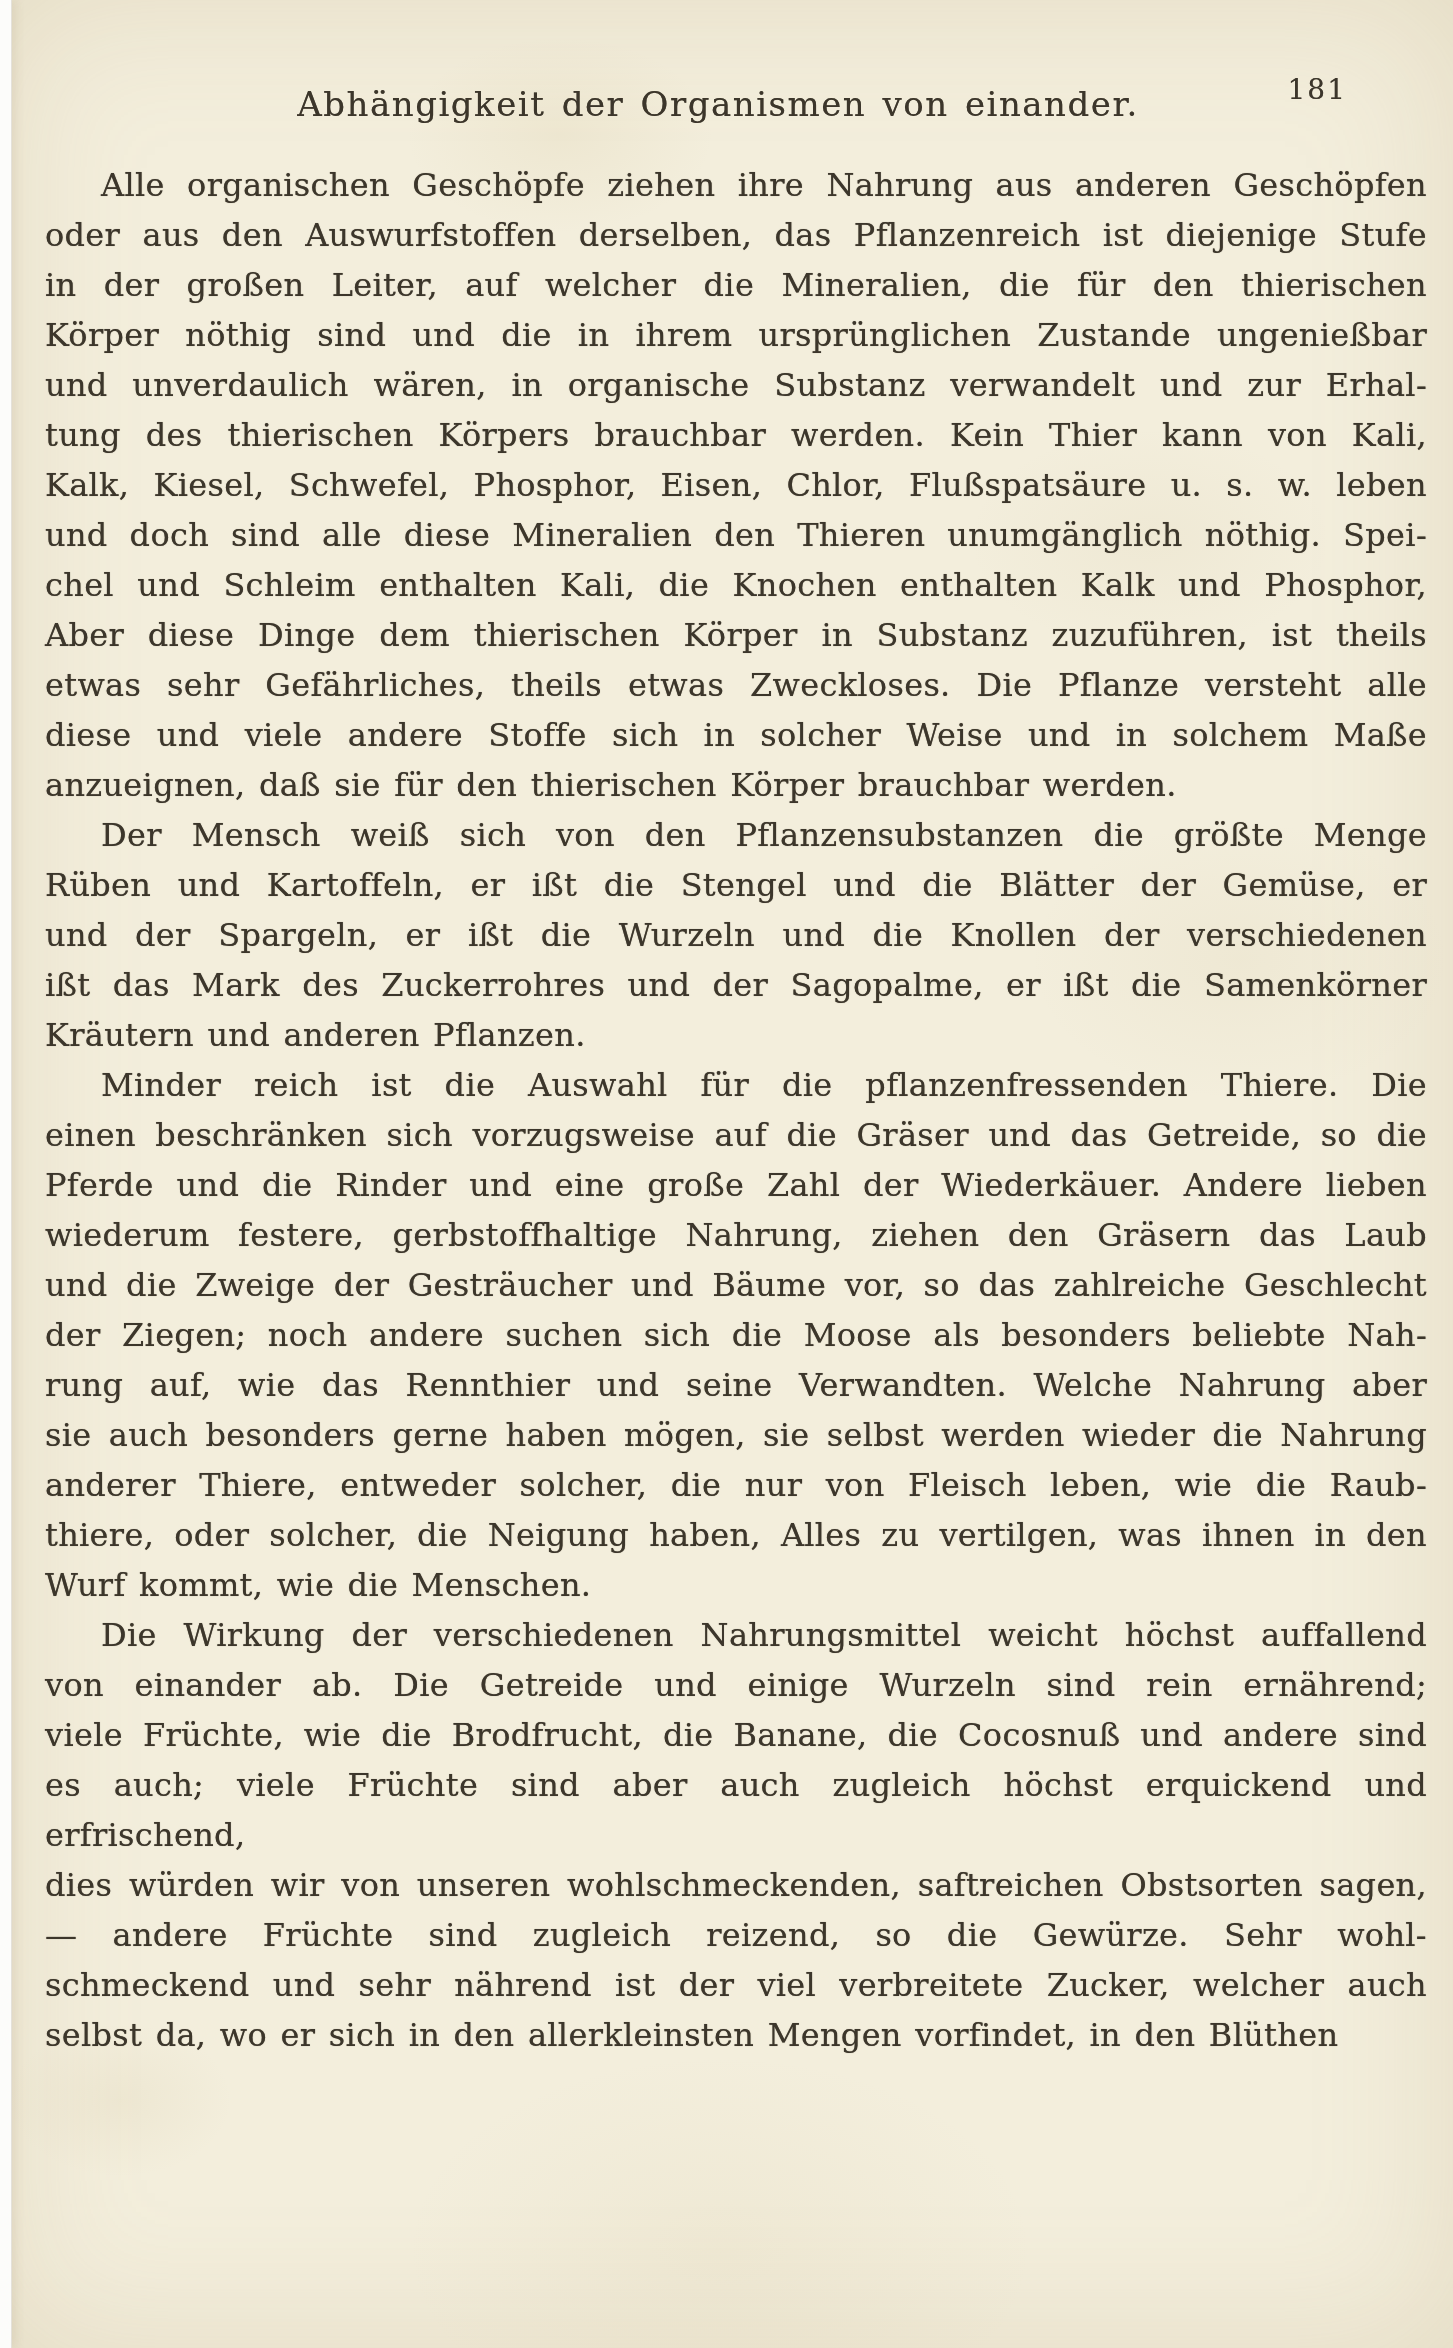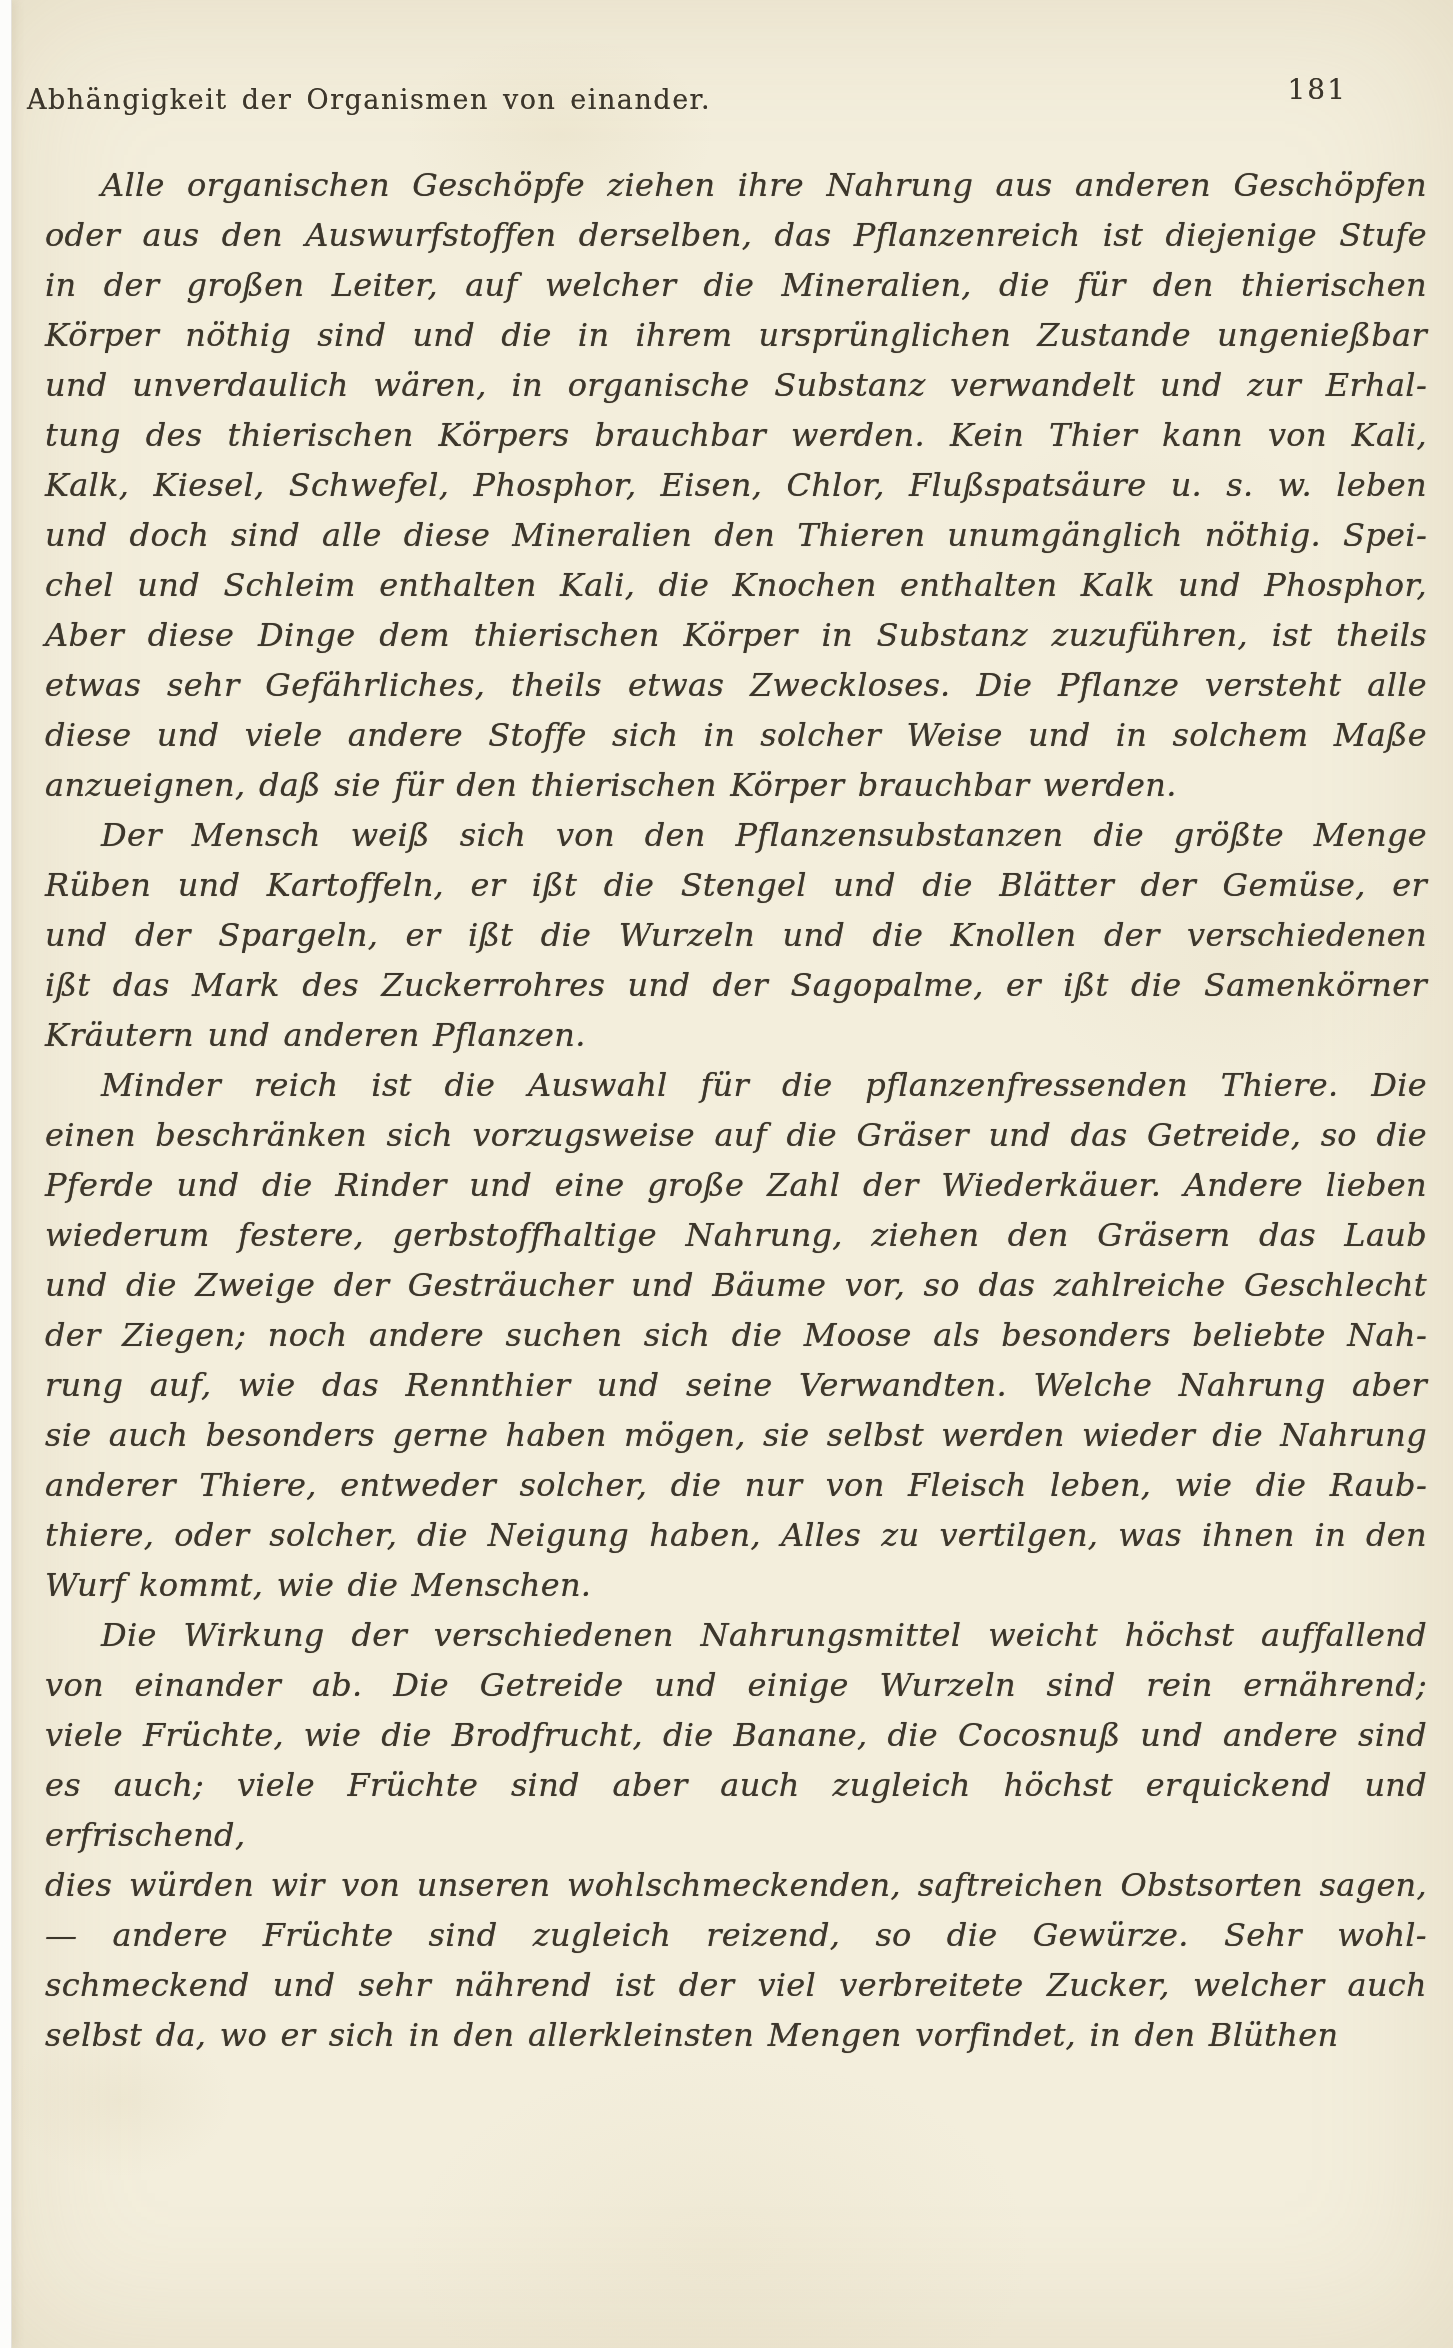--- a/index.html
+++ b/index.html
@@ -35,23 +35,23 @@
     box-shadow: 4px 0 10px rgba(120,100,60,0.10);
   }
   .header-row {
     position: absolute;
     left: 45px; top: 80px;
     width: 1382px; height: 44px;
     color: var(--ink, #3c362b);
   }
   .running-title {
     position: absolute; left: 0; right: 0; top: 4px;
-    text-align: left;
+    text-align: center;
     transform: translateX(-18px);
-    font-size: 27px;
+    font-size: 34px;
     letter-spacing: 1.5px;
     word-spacing: 4px;
     text-shadow: 0 0 0.6px rgba(60,52,38,0.65);
   }
   .page-number {
     position: absolute; right: 80px; top: -7px;
     font-size: 28px;
     letter-spacing: 2px;
     text-shadow: 0 0 0.5px rgba(60,52,38,0.6);
   }
@@ -64,21 +64,20 @@
     color: var(--ink, #3c362b);
     word-spacing: 3px;
     letter-spacing: 0.3px;
     text-shadow: 0 0 0.7px rgba(60,52,38,0.7);
   }
   .paragraph { margin: 0; }
   .line {
     text-align: justify;
     text-align-last: justify;
     white-space: normal;
-    font-style: italic;
   }
   .line.first { text-indent: 56px; }
   .line.last { text-align-last: left; }
 </style>
 </head>
 <body style="--paper: #f3eedc; --ink: #3c362b;">
 
 <div class="page">
   <div class="scan-left-edge"></div>
 

